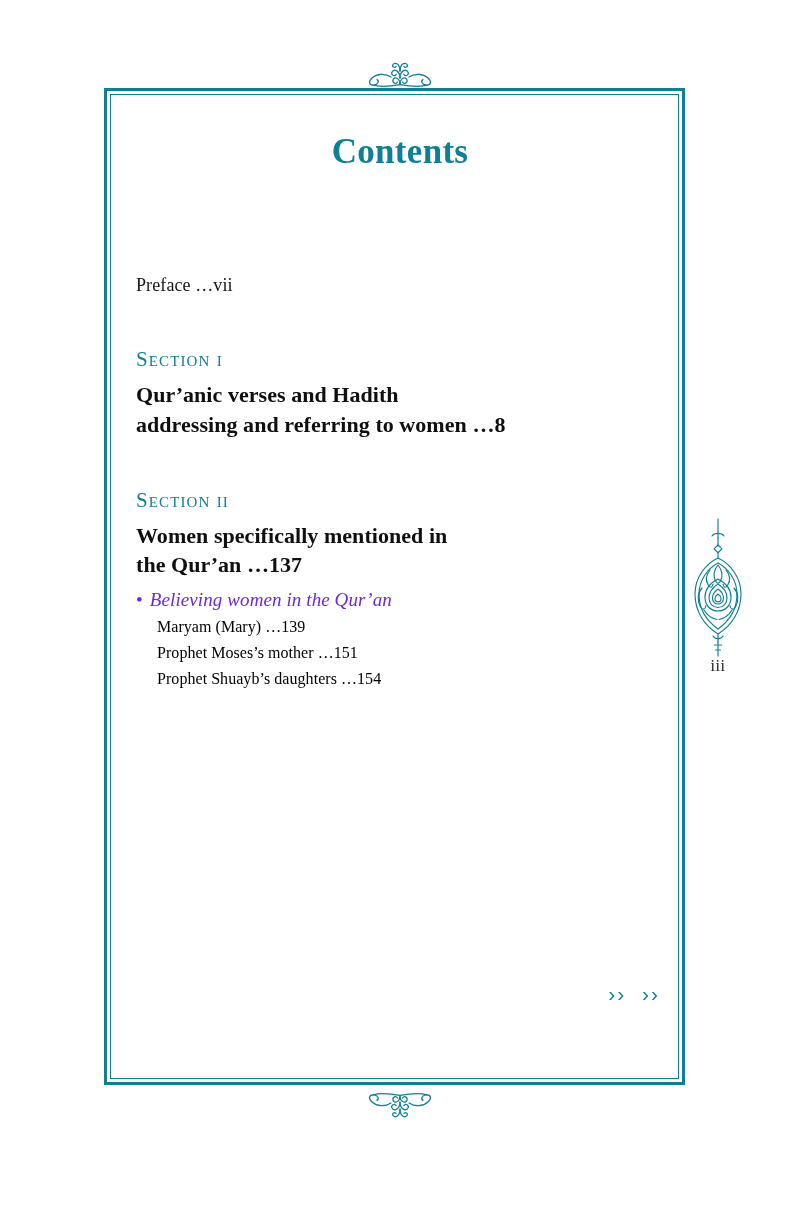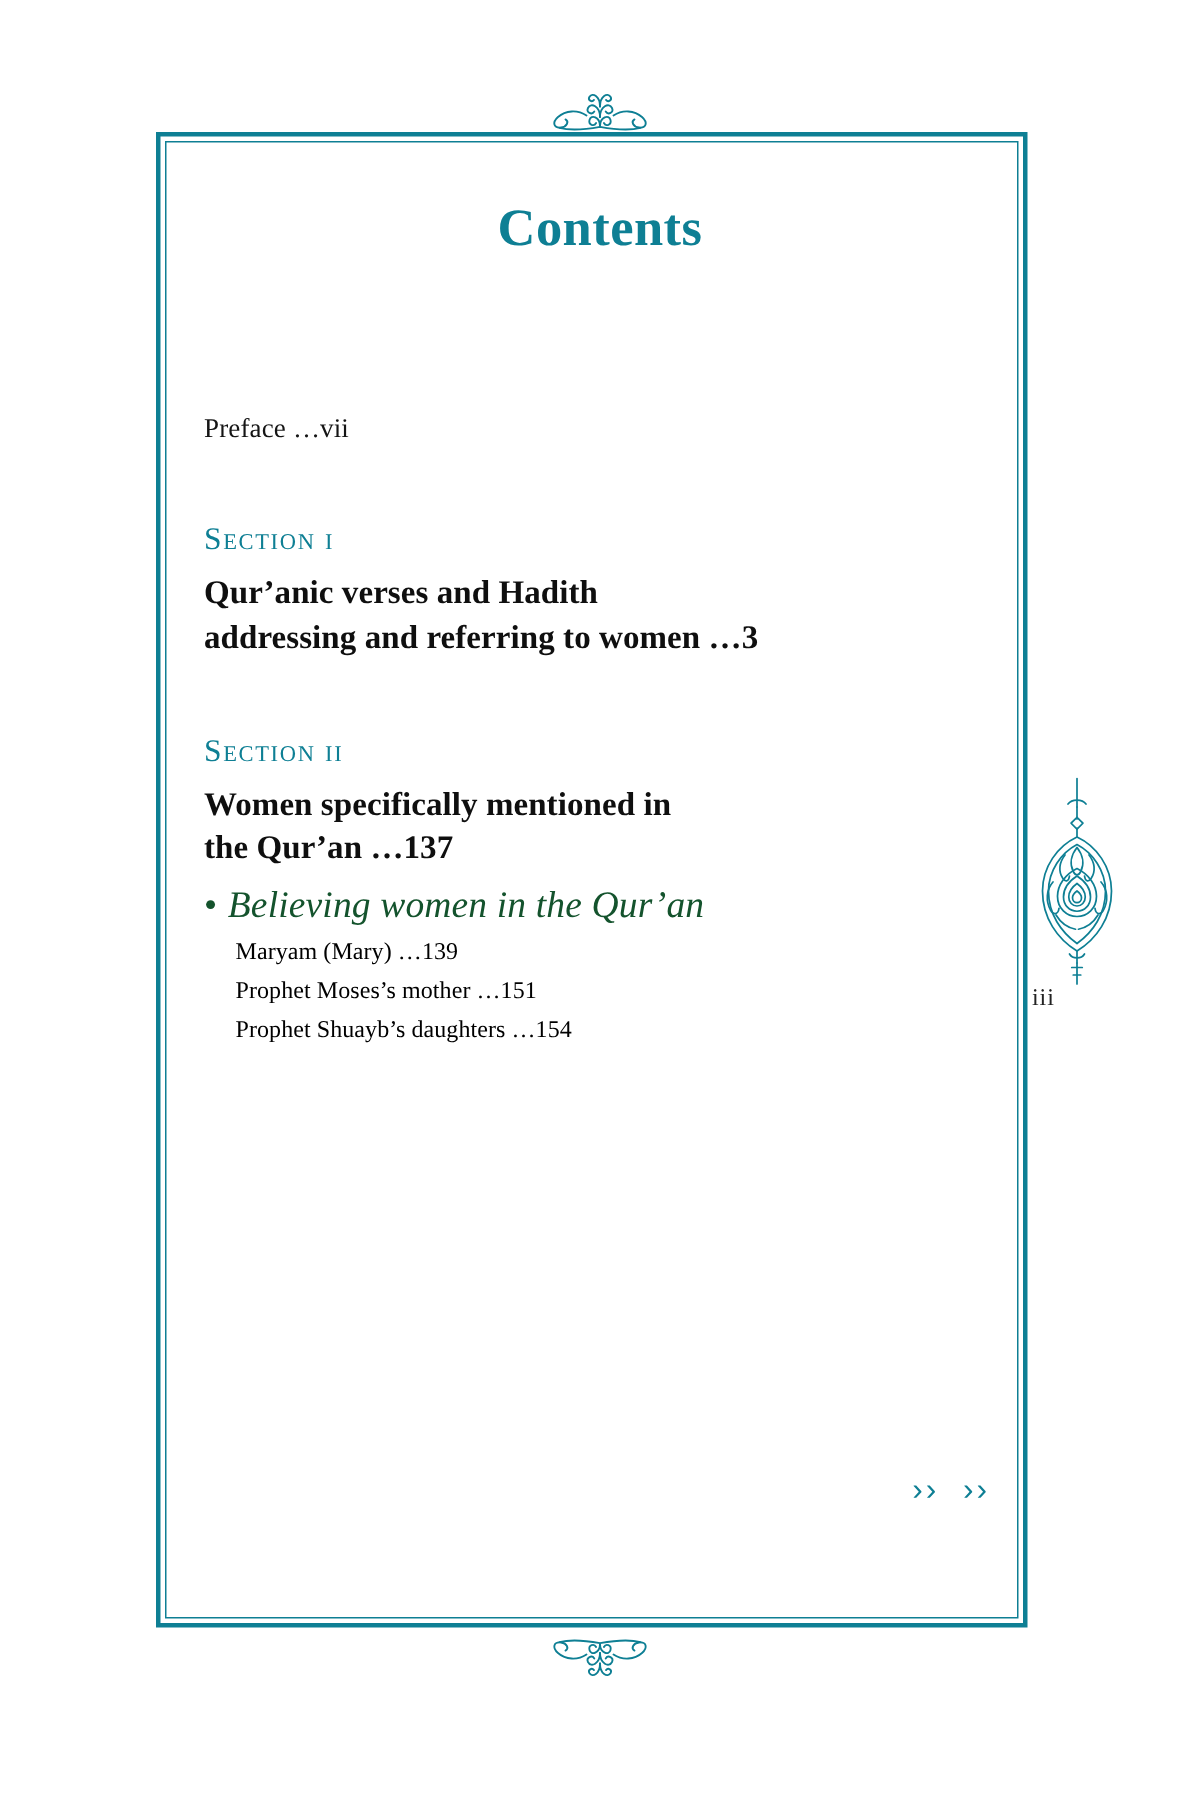--- a/index.html
+++ b/index.html
@@ -105,25 +105,25 @@
     font-size: 22px;
     font-weight: 700;
     line-height: 1.33;
     color: #0f0f0f;
     margin: 0;
     letter-spacing: 0.05px;
     max-width: 500px;
   }
 
   .toc-group-heading {
-    font-size: 25px;
+    font-size: 19px;
     font-style: italic;
     line-height: 1.3;
     margin: 8px 0 2px 0;
-    color: #14532d;
+    color: #6d28d9;
     letter-spacing: 0.1px;
   }
   .toc-group-heading .bullet {
     font-style: normal;
     margin-right: 7px;
   }
 
   .toc-subentry-list {
     list-style: none;
     margin: 0;
@@ -158,21 +158,21 @@
     top: 516px;
     width: 60px;
     text-align: center;
     line-height: 0;
   }
   #folio-number {
     position: absolute;
     left: 688px;
     top: 658px;
     width: 60px;
-    text-align: left;
+    text-align: center;
     font-size: 16px;
     color: #222222;
     letter-spacing: 0.6px;
     line-height: 1;
   }
 </style>
 </head>
 <body>
 
 <div id="page-sheet">
@@ -200,21 +200,21 @@
   <h1 id="contents-heading">Contents</h1>
 
   <div id="toc-body">
 
     <p class="toc-front-entry">Preface …vii</p>
 
     <div class="toc-section">
       <div class="section-label">Section i</div>
       <div class="section-title">
         <span>Qur’anic verses and Hadith</span><br>
-        <span>addressing and referring to women …3</span>
+        <span>addressing and referring to women …8</span>
       </div>
     </div>
 
     <div style="height:36px"></div>
 
     <div class="toc-section">
       <div class="section-label">Section ii</div>
       <div class="section-title">
         <span>Women specifically mentioned in</span><br>
         <span>the Qur’an …137</span>

